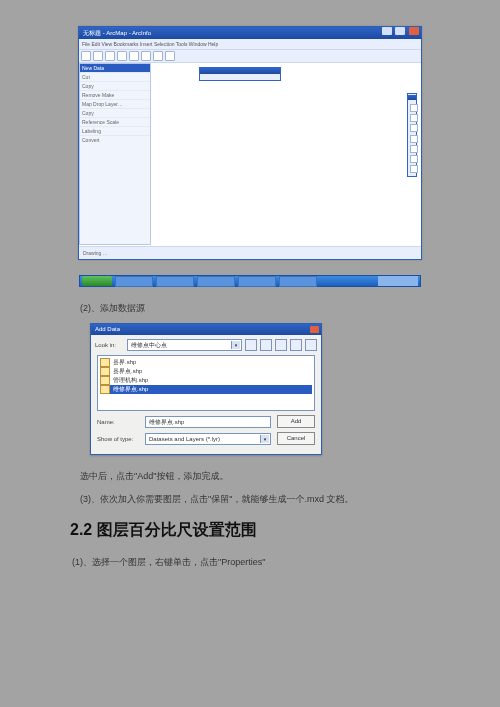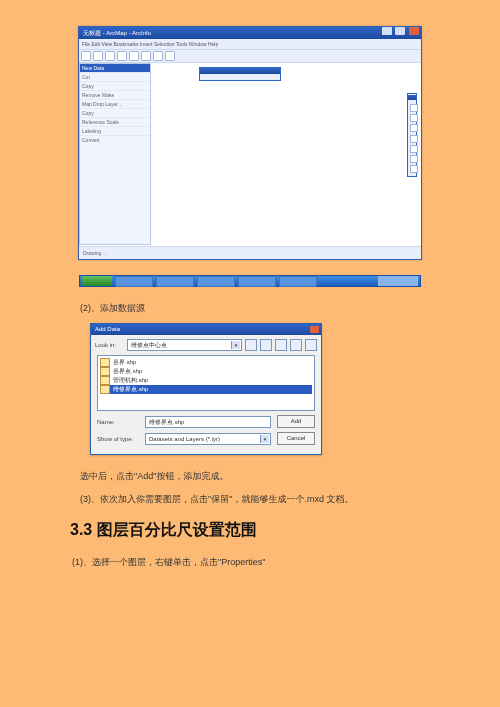--- a/index.html
+++ b/index.html
@@ -6,21 +6,21 @@
     margin: 0;
     background: #fff;
     font-family: "Microsoft YaHei", Arial, sans-serif;
     font-size: 10px;
     color: #333;
   }
   .page {
     width: 500px;
     height: 707px;
     margin: 0 auto;
-    background: #fdba74;
+    background: #a3a3a3;
     position: relative;
     box-sizing: border-box;
     padding: 0 40px 40px 40px;
     box-shadow: 0 0 4px rgba(0,0,0,0.15);
   }
   .content {
     padding-top: 26px;
   }
 
   
@@ -436,18 +436,18 @@
           <span>Datasets and Layers (*.lyr)</span>
           <span class="arrow" style="position:absolute; right:1px; top:1px; width:8px; height:8px; background:#d8e2f4; border-left:1px solid #7a94c0; text-align:center; line-height:8px; font-size:5px;">▾</span>
         </div>
         <div class="btn">Cancel</div>
       </div>
     </div>
 
     <div class="para">选中后，点击"Add"按钮，添加完成。</div>
     <div class="para" style="margin-top:4px;">(3)、依次加入你需要图层，点击"保留"，就能够生成一个.mxd 文档。</div>
 
-    <div class="h2">3.3  图层百分比尺设置范围</div>
+    <div class="h2">2.2  图层百分比尺设置范围</div>
 
     <div class="para" style="margin-left:32px;">(1)、选择一个图层，右键单击，点击"Properties"</div>
 
   </div>
 </div>
 
 </body></html>

